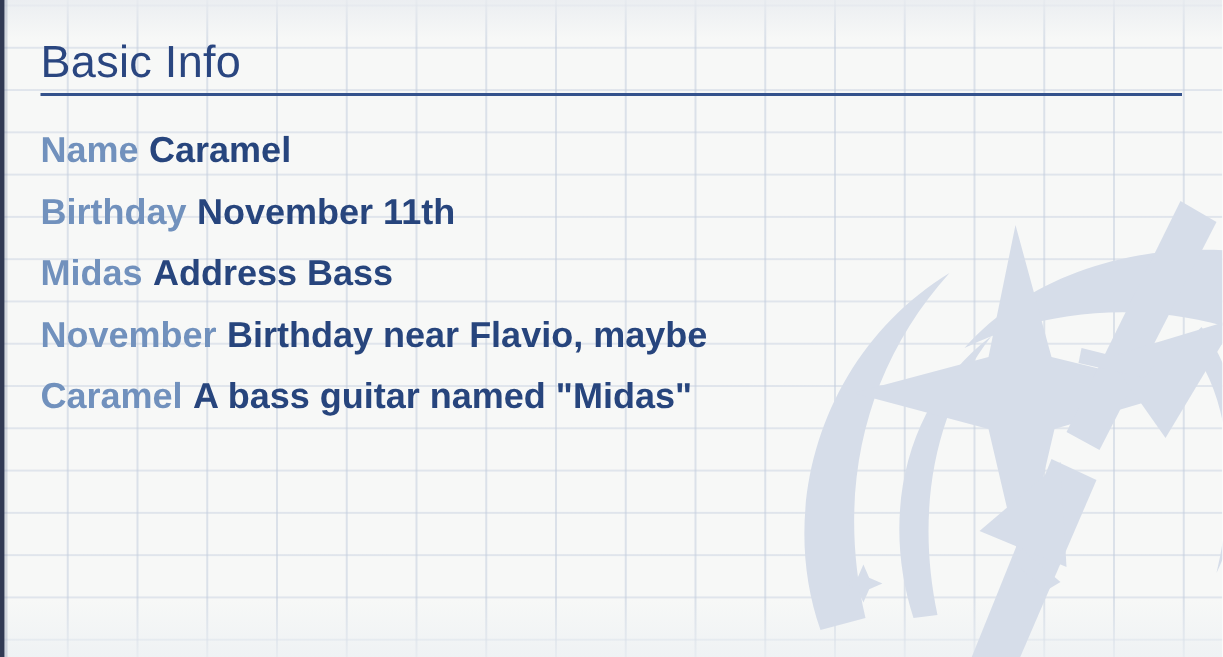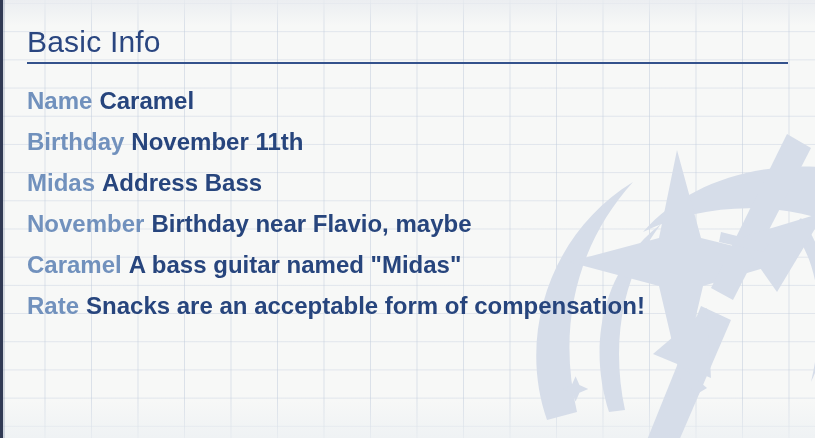--- a/index.html
+++ b/index.html
@@ -171,19 +171,16 @@
 
       <div class="info-row">
         <span class="row-label">November</span><span class="row-value">Birthday near Flavio, maybe</span>
       </div>
 
 
       <div class="info-row">
         <span class="row-label">Caramel</span><span class="row-value">A bass guitar named "Midas"</span>
       </div>
 
-      <div class="info-row">
-        <span class="row-label">Rate</span><span class="row-value">Snacks are an acceptable form of compensation!</span>
-      </div>
 
     </div>
   </div>
 </div>
 
 </body></html>

